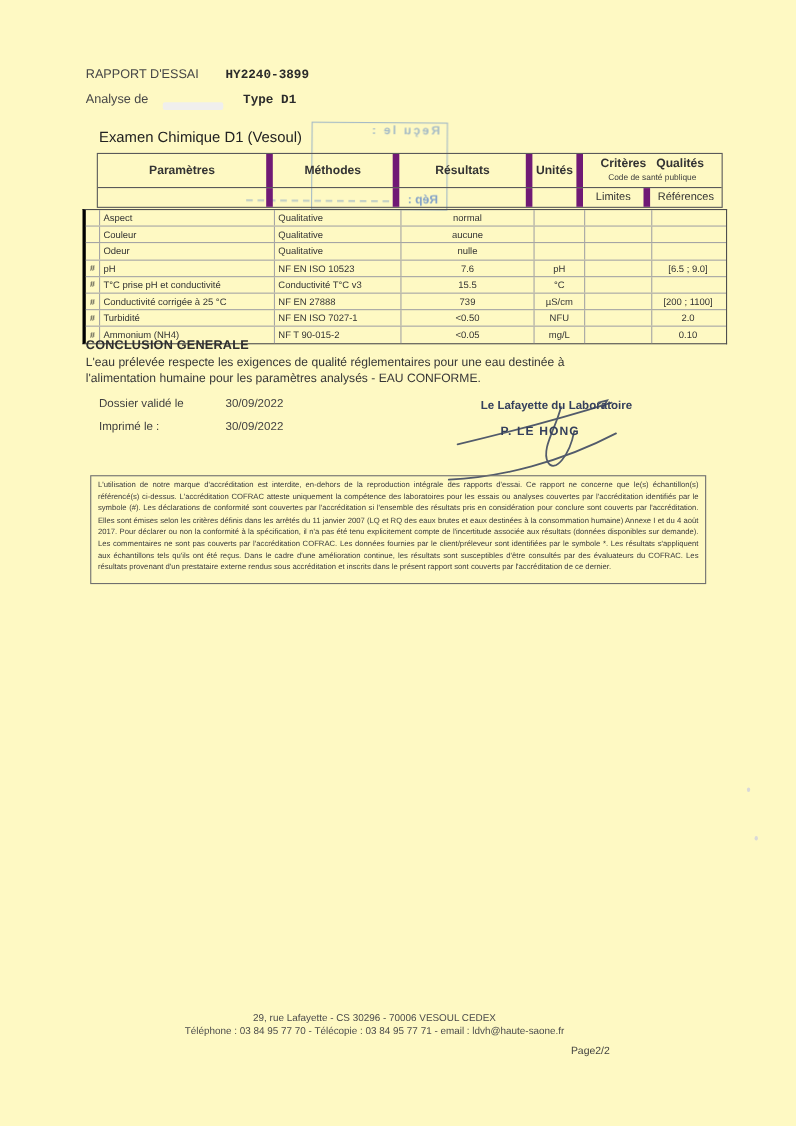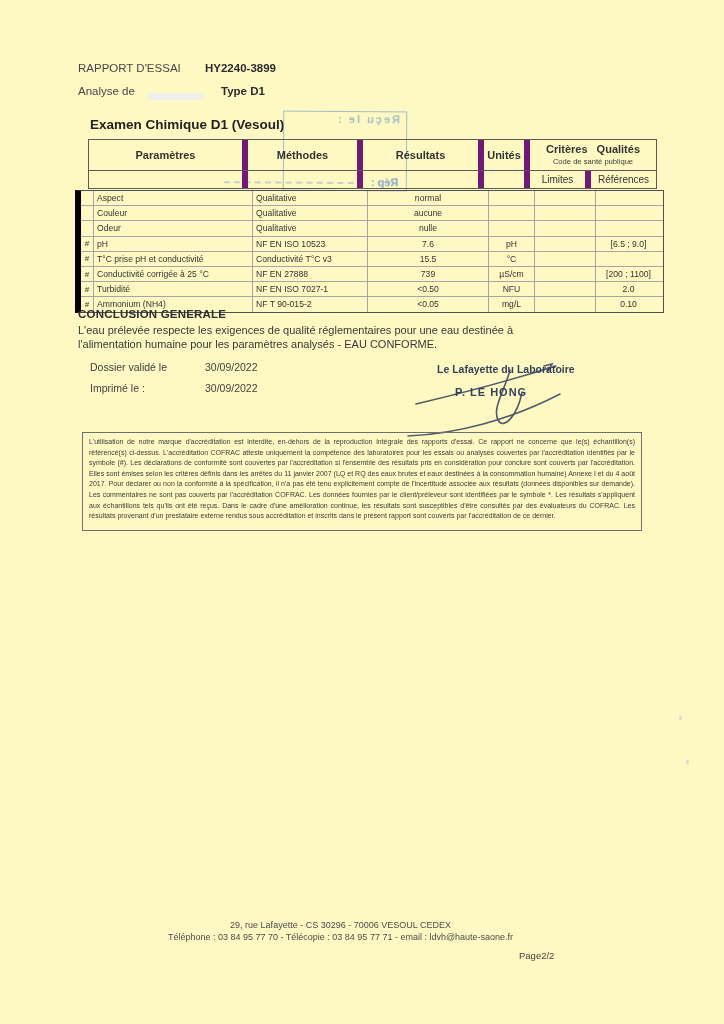--- a/index.html
+++ b/index.html
@@ -16,22 +16,22 @@
     width:724px;height:1024px;
     background:#fef9c3;
     font-family:"Liberation Sans", sans-serif;
     color:var(--ink);
     overflow:hidden;
     margin:0 auto;
   }
   .abs{position:absolute;}
   
   .hdr-label{font-size:11.5px;color:#474747;}
-  .hdr-value{font-size:11.5px;font-weight:bold;color:var(--ink-dark);}
-  .doc-title{font-size:13.5px;font-weight:bold;color:#222;}
+  .hdr-value{font-size:11.5px;font-weight:bold;color:var(--ink-dark);font-family:Liberation Mono, monospace;}
+  .doc-title{font-size:13.5px;font-weight:normal;color:#222;}
   .smudge{background:#f0efed;border-radius:2px;}
   
   .stamp{
     border:1.6px solid rgba(91,134,201,.55);
     transform:rotate(.4deg);
     filter:blur(.3px);
   }
   .stamp-text{
     position:absolute;
     transform:scaleX(-1);
@@ -61,21 +61,21 @@
     font-weight:bold;font-size:11px;color:#333;
     box-sizing:border-box;
   }
   .hcell:last-child{border-right:none;}
   .hcell .sub{font-weight:normal;font-size:7.6px;margin-top:1px;color:#3d3d3d;}
   .hcell.crit{line-height:11px;word-spacing:6px;}
   .thead-sub .hcell{font-weight:normal;font-size:10px;color:#333;}
   .tbody{
     left:75px;top:190px;width:582px;
     border:1.5px solid var(--line-dark);
-    border-left:6px solid #000000;
+    border-left:3px solid #000000;
     box-sizing:content-box;
   }
   .trow{display:grid;grid-template-columns:13px 159px 115px 121px 46px 61px 65px;height:14.2px;}
   .trow + .trow{border-top:1px solid #a5a5a5;}
   .tcell{
     border-right:1px solid #a5a5a5;
     font-size:8.6px;color:#333;
     display:flex;align-items:center;
     padding:0 3px;box-sizing:border-box;
     overflow:hidden;white-space:nowrap;

